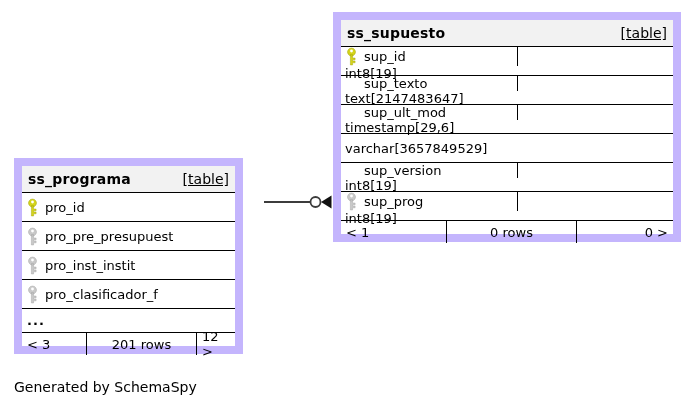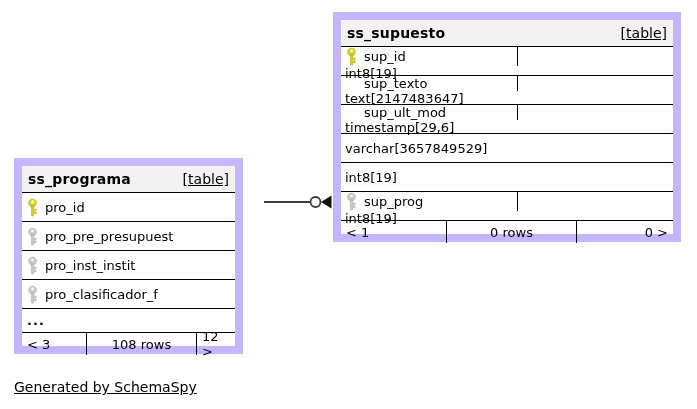--- a/index.html
+++ b/index.html
@@ -82,21 +82,20 @@
   #tbl-programa .foot-left { width:65px; }
   #tbl-programa .foot-mid  { width:110px; }
 
   #relation-layer {
     position:absolute; left:0; top:0;
     pointer-events:none;
   }
   #schemaspy-note {
     position:absolute; left:14px; top:379px;
     font-size:14px;
-    text-decoration:underline;
   }
 </style>
 </head>
 <body>
 
 <div class="table-box" id="tbl-programa">
   <div class="tbl-header">
     <span class="tbl-name">ss_programa</span>
     <span class="tbl-type-label">[table]</span>
   </div>
@@ -140,21 +139,21 @@
             <path class="key-body" d="M5.5 1 A4 4 0 1 1 5.49 1 Z M4.4 7.5 h2.2 v3.5 h2.5 v1.8 h-2.5 v1.2 h2.5 v1.8 h-2.5 v2.2 h-2.2 Z"></path>
             <circle cx="5.5" cy="4" r="1.4" fill="#ffffff"></circle>
           </svg>
       </span>
       <span>pro_clasificador_f</span>
     </div>
   </div>
   <div class="ellipsis-row">...</div>
   <div class="tbl-footer">
     <div class="foot-cell foot-left">&lt; 3</div>
-    <div class="foot-cell foot-mid">108 rows</div>
+    <div class="foot-cell foot-mid">201 rows</div>
     <div class="foot-cell foot-right">12 &gt;</div>
   </div>
 </div>
 
 <div class="table-box" id="tbl-supuesto">
   <div class="tbl-header">
     <span class="tbl-name">ss_supuesto</span>
     <span class="tbl-type-label">[table]</span>
   </div>
   <div class="col-row">
@@ -180,20 +179,24 @@
     <div class="name-cell">
       <span class="key-slot"></span>
       <span>sup_ult_mod</span>
     </div>
     <div class="type-cell">timestamp[29,6]</div>
   </div>
   <div class="col-row">
     <div class="type-cell">varchar[3657849529]</div>
   </div>
   <div class="col-row">
+    <div class="name-cell">
+      <span class="key-slot"></span>
+      <span>sup_version</span>
+    </div>
     <div class="type-cell">int8[19]</div>
   </div>
   <div class="col-row">
     <div class="name-cell">
       <span class="key-slot key-foreign">
         <svg width="11" height="19" viewBox="0 0 11 19">
             <path class="key-body" d="M5.5 1 A4 4 0 1 1 5.49 1 Z M4.4 7.5 h2.2 v3.5 h2.5 v1.8 h-2.5 v1.2 h2.5 v1.8 h-2.5 v2.2 h-2.2 Z"></path>
             <circle cx="5.5" cy="4" r="1.4" fill="#ffffff"></circle>
           </svg>
       </span>

